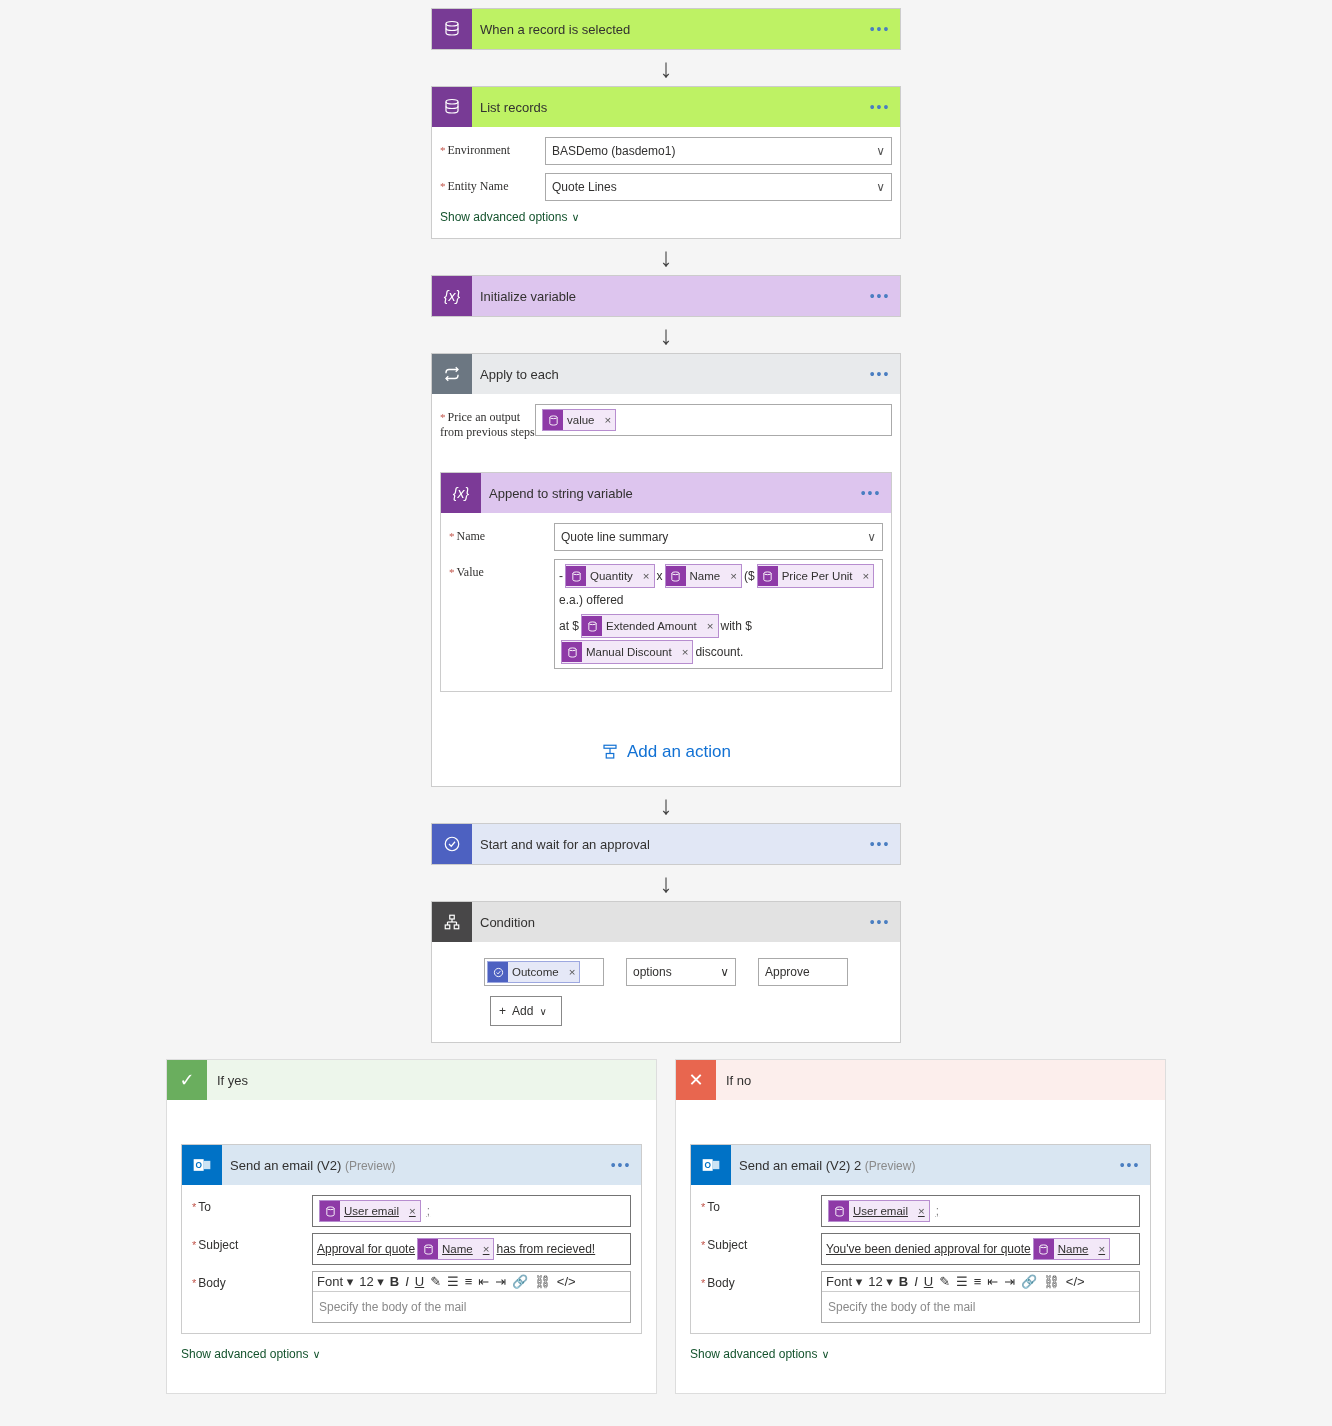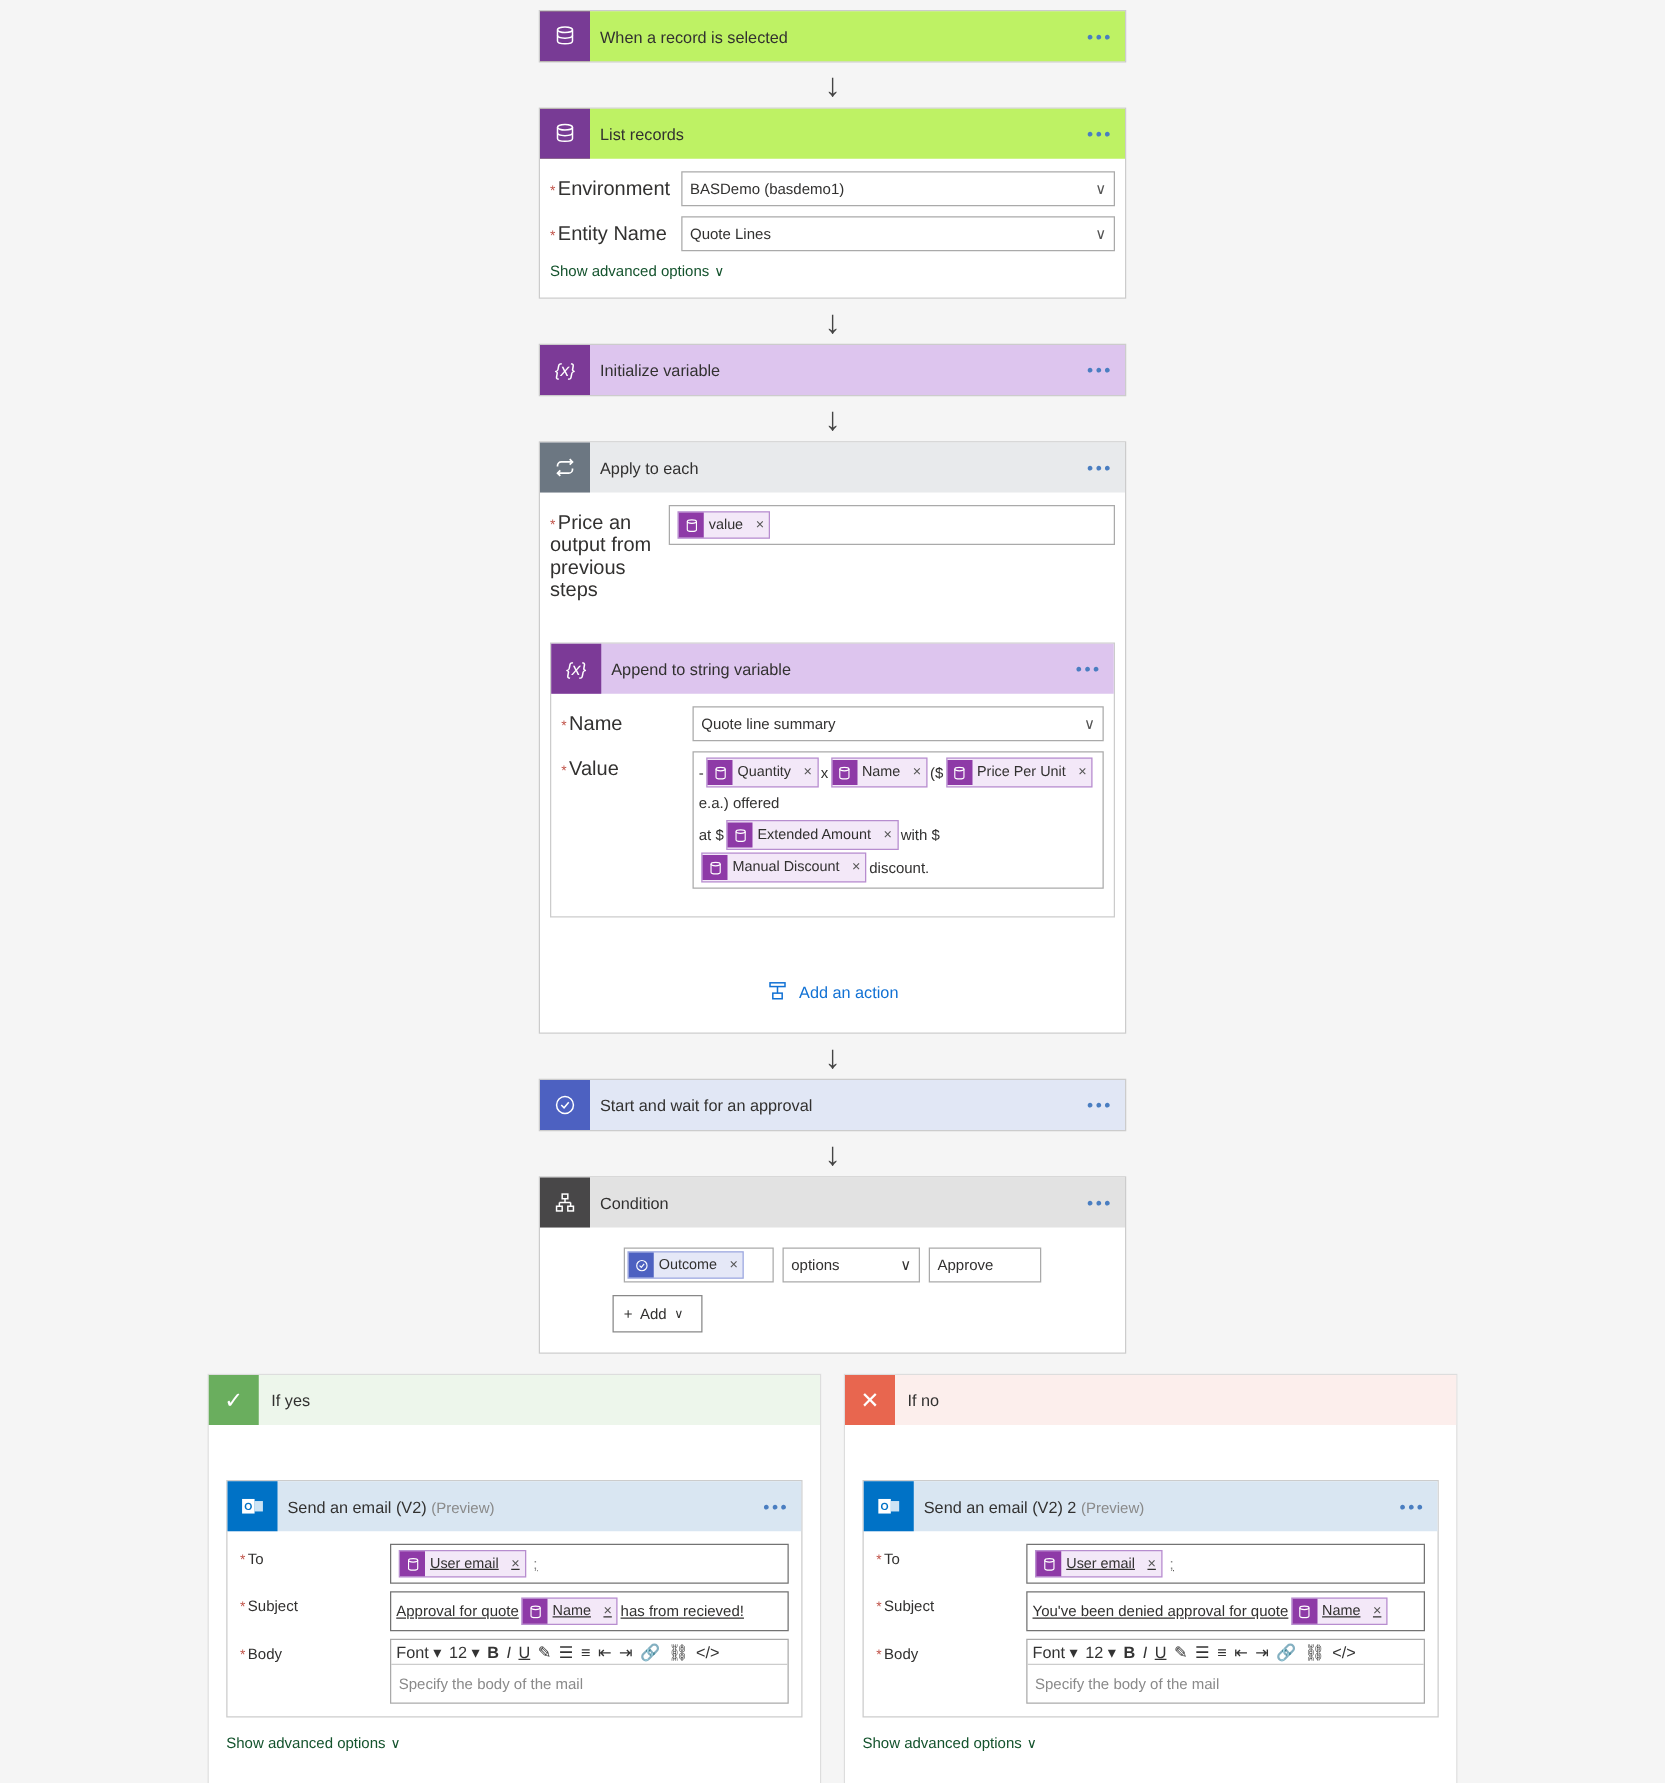--- a/index.html
+++ b/index.html
@@ -19,37 +19,37 @@
   .hdr-grey { background: #e8eaec; }
   .hdr-grey .icon { background: #6c7782; }
   .hdr-cond { background: #e2e2e2; }
   .hdr-cond .icon { background: #484748; }
   .hdr-blue { background: #e1e7f5; }
   .hdr-blue .icon { background: #4d61c1; }
   .hdr-outlook { background: #d9e6f2; }
   .hdr-outlook .icon { background: #0072c6; }
   .body-pad { padding: 10px 8px 14px 8px; }
   .row { display: flex; align-items: flex-start; margin-bottom: 8px; }
-  .row .lbl { width: 105px; font-size: 16px; padding-top: 6px; }
+  .row .lbl { width: 105px; font-size: 12px; padding-top: 6px; font-family: Liberation Serif, serif; }
   .req::before { content: "*"; color: #c1554b; margin-right: 2px; font-size: 11px; }
   .fld { flex: 1; }
   .input-look { border: 1px solid #aaa; background: #fff; min-height: 28px; padding: 4px 6px; font-size: 12px; display: flex; align-items: center; justify-content: space-between; }
   .input-look .chev { color: #555; }
   .link { color: #14532d; font-size: 12px; cursor: pointer; display: inline-flex; align-items: center; gap: 4px; }
   .chev-down { font-size: 11px; }
   .token { display: inline-flex; align-items: center; background: #f3e8f8; border: 1px solid #b78dcf; font-size: 11.5px; margin: 1px 2px; }
   .token .ticon { width: 20px; height: 20px; background: #8e3aa7; color: #fff; display: flex; align-items: center; justify-content: center; font-size: 11px; }
   .token .ttxt { padding: 0 6px 0 4px; }
   .token .tx { padding: 0 4px; color: #555; cursor: pointer; }
   .token-blue { background: #e5e8f7; border-color: #9da8e0; }
   .token-blue .ticon { background: #4d61c1; }
   .select-wrap { flex: 1; border: 1px solid #aaa; padding: 3px 4px; min-height: 28px; display: flex; flex-wrap: wrap; align-items: center; background: #fff; font-size: 12px; }
   .big-card { width: 470px; border: 1px solid #ccc; background: #fff; }
-  .addaction { display: flex; align-items: center; gap: 8px; color: #1171d4; font-size: 13px; justify-content: center; padding: 14px 0 10px; cursor: pointer; }
-  .cond-row { display: flex; gap: 7px; margin-bottom: 10px; justify-content: center; padding-top: 10px; }
+  .addaction { display: flex; align-items: center; gap: 8px; color: #1171d4; font-size: 17px; justify-content: center; padding: 14px 0 10px; cursor: pointer; }
+  .cond-row { display: flex; gap: 22px; margin-bottom: 10px; justify-content: center; padding-top: 10px; }
   .cond-box { border: 1px solid #aaa; height: 28px; display: flex; align-items: center; padding: 0 6px; font-size: 12px; background: #fff; }
   .addbtn { border: 1px solid #888; background: #fff; height: 30px; padding: 0 14px 0 8px; font-size: 12px; display: inline-flex; align-items: center; gap: 6px; cursor: pointer; }
   .branches { display: flex; justify-content: space-between; gap: 18px; margin-top: 16px; width: 1000px; }
   .branch { flex: 1; border: 1px solid #ddd; background: #fff; padding: 0 0 18px 0; }
   .branch-hdr { display: flex; align-items: center; height: 40px; padding-right: 10px; }
   .branch-hdr .bicon { width: 40px; height: 40px; display: flex; align-items: center; justify-content: center; color: #fff; font-size: 18px; }
   .yes { background: #edf6eb; }
   .yes .bicon { background: #6aae5e; }
   .no { background: #fceeec; }
   .no .bicon { background: #e8664f; }

